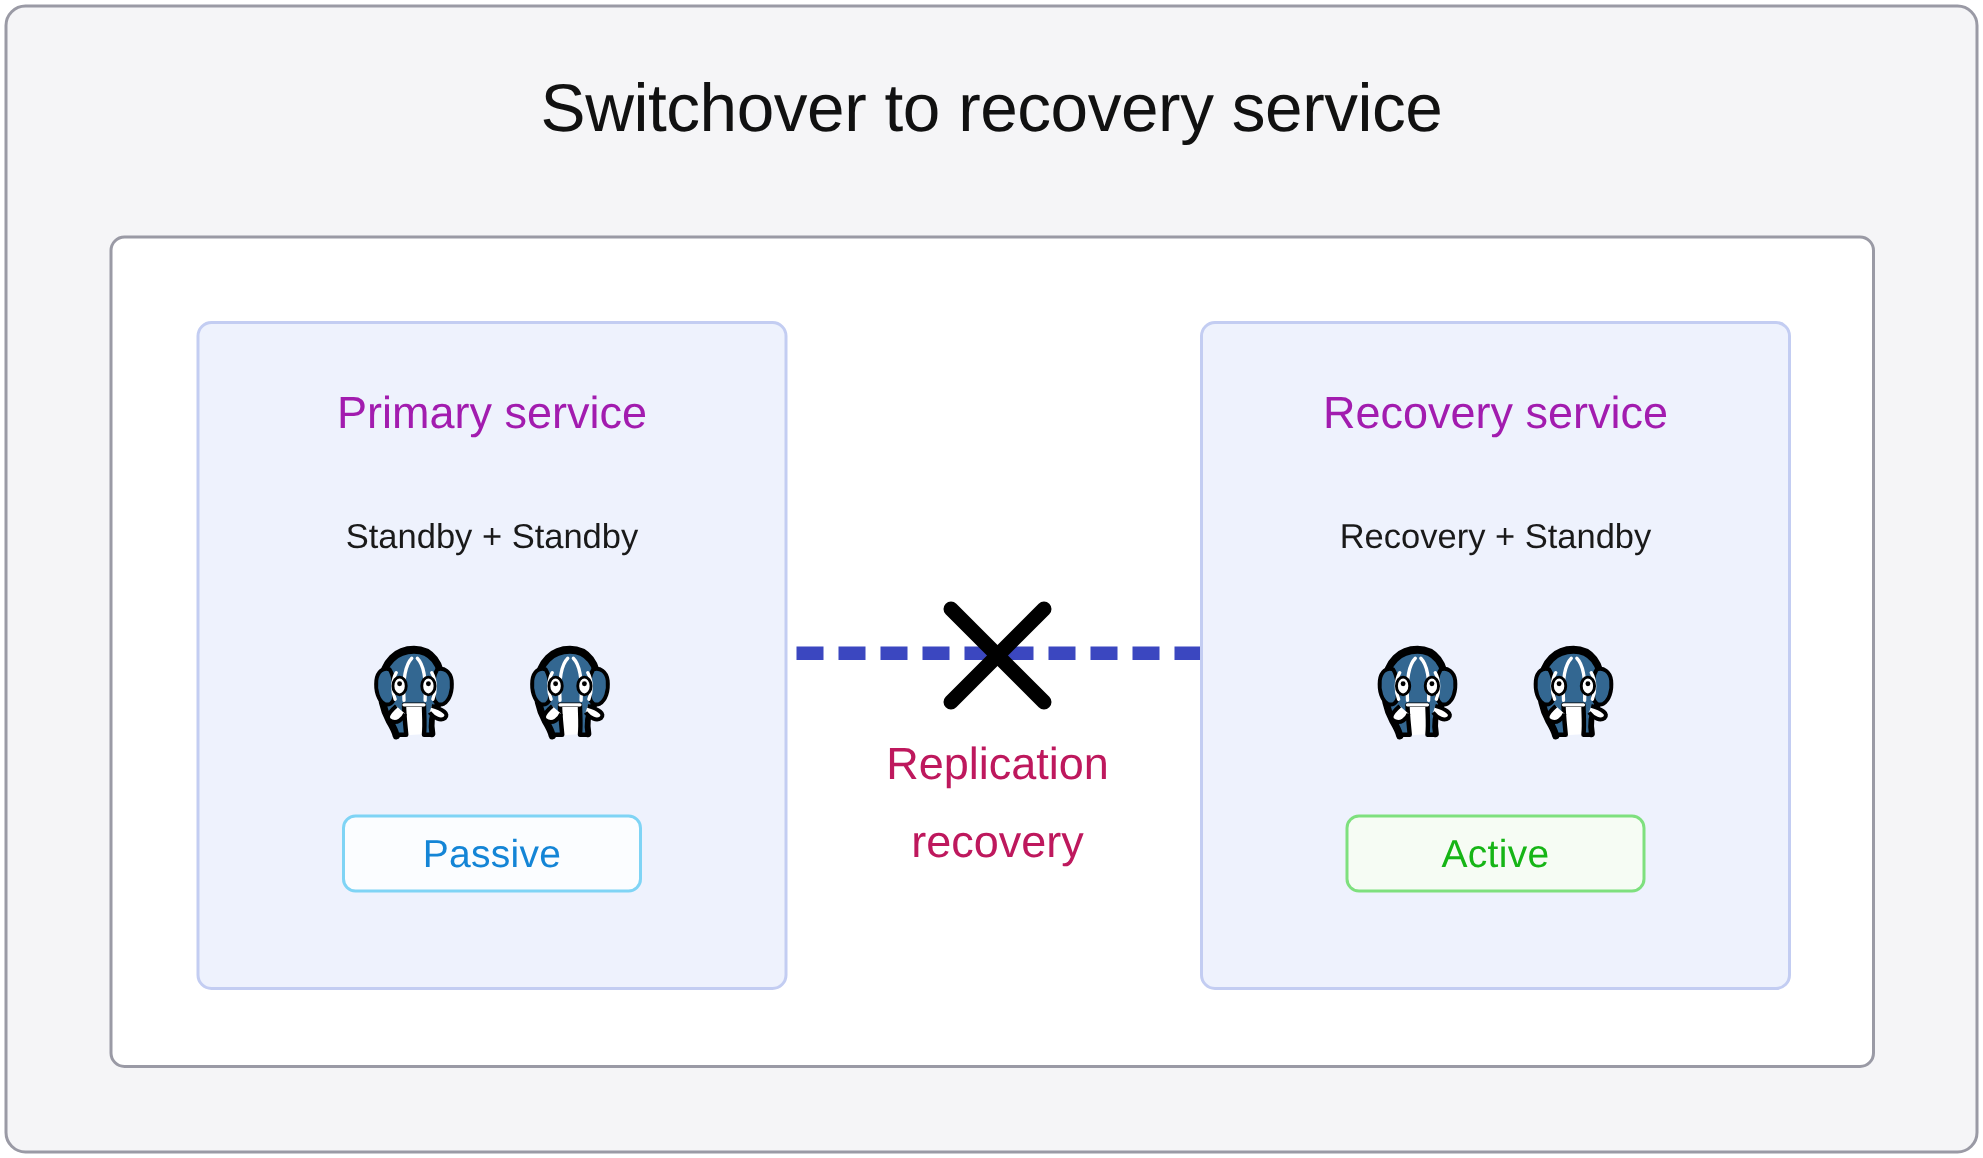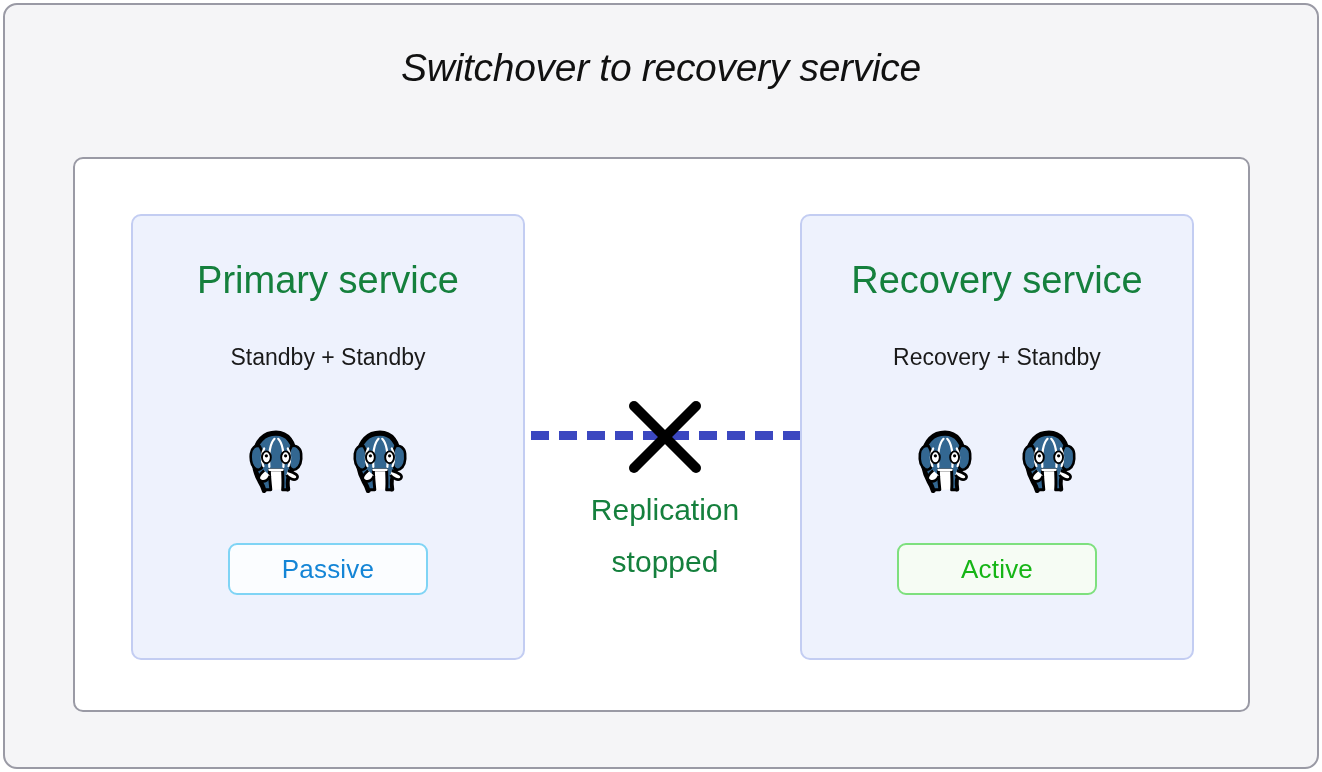--- a/index.html
+++ b/index.html
@@ -34,27 +34,26 @@
     border-radius: 14px;
   }
 
   
   .diagram-title {
     position: absolute;
     left: 0;
     top: 47px;
     width: 1322px;
     text-align: center;
-    font-size: 39px;
+    font-size: 45px;
     font-weight: 400;
     color: #111111;
     letter-spacing: -0.3px;
     line-height: 1.1;
     white-space: nowrap;
-    font-style: italic;
   }
 
   
   .inner-panel {
     position: absolute;
     left: 73px;
     top: 157px;
     width: 1177px;
     height: 555px;
     box-sizing: border-box;
@@ -76,22 +75,22 @@
   }
   .card-left  { left: 129px; }
   .card-right { left: 798px; }
 
   .card-title {
     position: absolute;
     left: 0;
     top: 43px;
     width: 100%;
     text-align: center;
-    font-size: 38px;
-    color: #15803d;
+    font-size: 30px;
+    color: #a21caf;
     white-space: nowrap;
   }
   .card-subtitle {
     position: absolute;
     left: 0;
     top: 128px;
     width: 100%;
     text-align: center;
     font-size: 23px;
     color: #1a1a1a;
@@ -162,21 +161,21 @@
     width: 78px;
     height: 78px;
   }
   .replication-label {
     position: absolute;
     left: 0;
     top: 107px;
     width: 280px;
     text-align: center;
     font-size: 30px;
-    color: #15803d;
+    color: #be185d;
     line-height: 1.72;
   }
 </style>
 </head>
 <body>
 
 <div class="page">
 
   <div class="outer-frame"></div>
 
@@ -255,21 +254,21 @@
     <div class="link-area" style="left:450px; top:218px;">
       <div class="dashed-line"></div>
       <svg class="cross-icon" viewBox="0 0 78 78">
         <g stroke="#000000" stroke-width="10" stroke-linecap="round">
           <line x1="8" y1="8" x2="70" y2="70"></line>
           <line x1="70" y1="8" x2="8" y2="70"></line>
         </g>
       </svg>
       <div class="replication-label">
         <div>Replication</div>
-        <div>stopped</div>
+        <div>recovery</div>
       </div>
     </div>
 
     <div class="service-card card-right" style="left:725px; top:55px;padding-left:24px;">
       <div class="card-title">Recovery service</div>
       <div class="card-subtitle">Recovery + Standby</div>
 
       <div class="node-row">
         <svg class="node-icon" viewBox="0 0 92 100">
           <g stroke="#000000" stroke-width="6.5" stroke-linecap="round" stroke-linejoin="round" fill="#ffffff">

